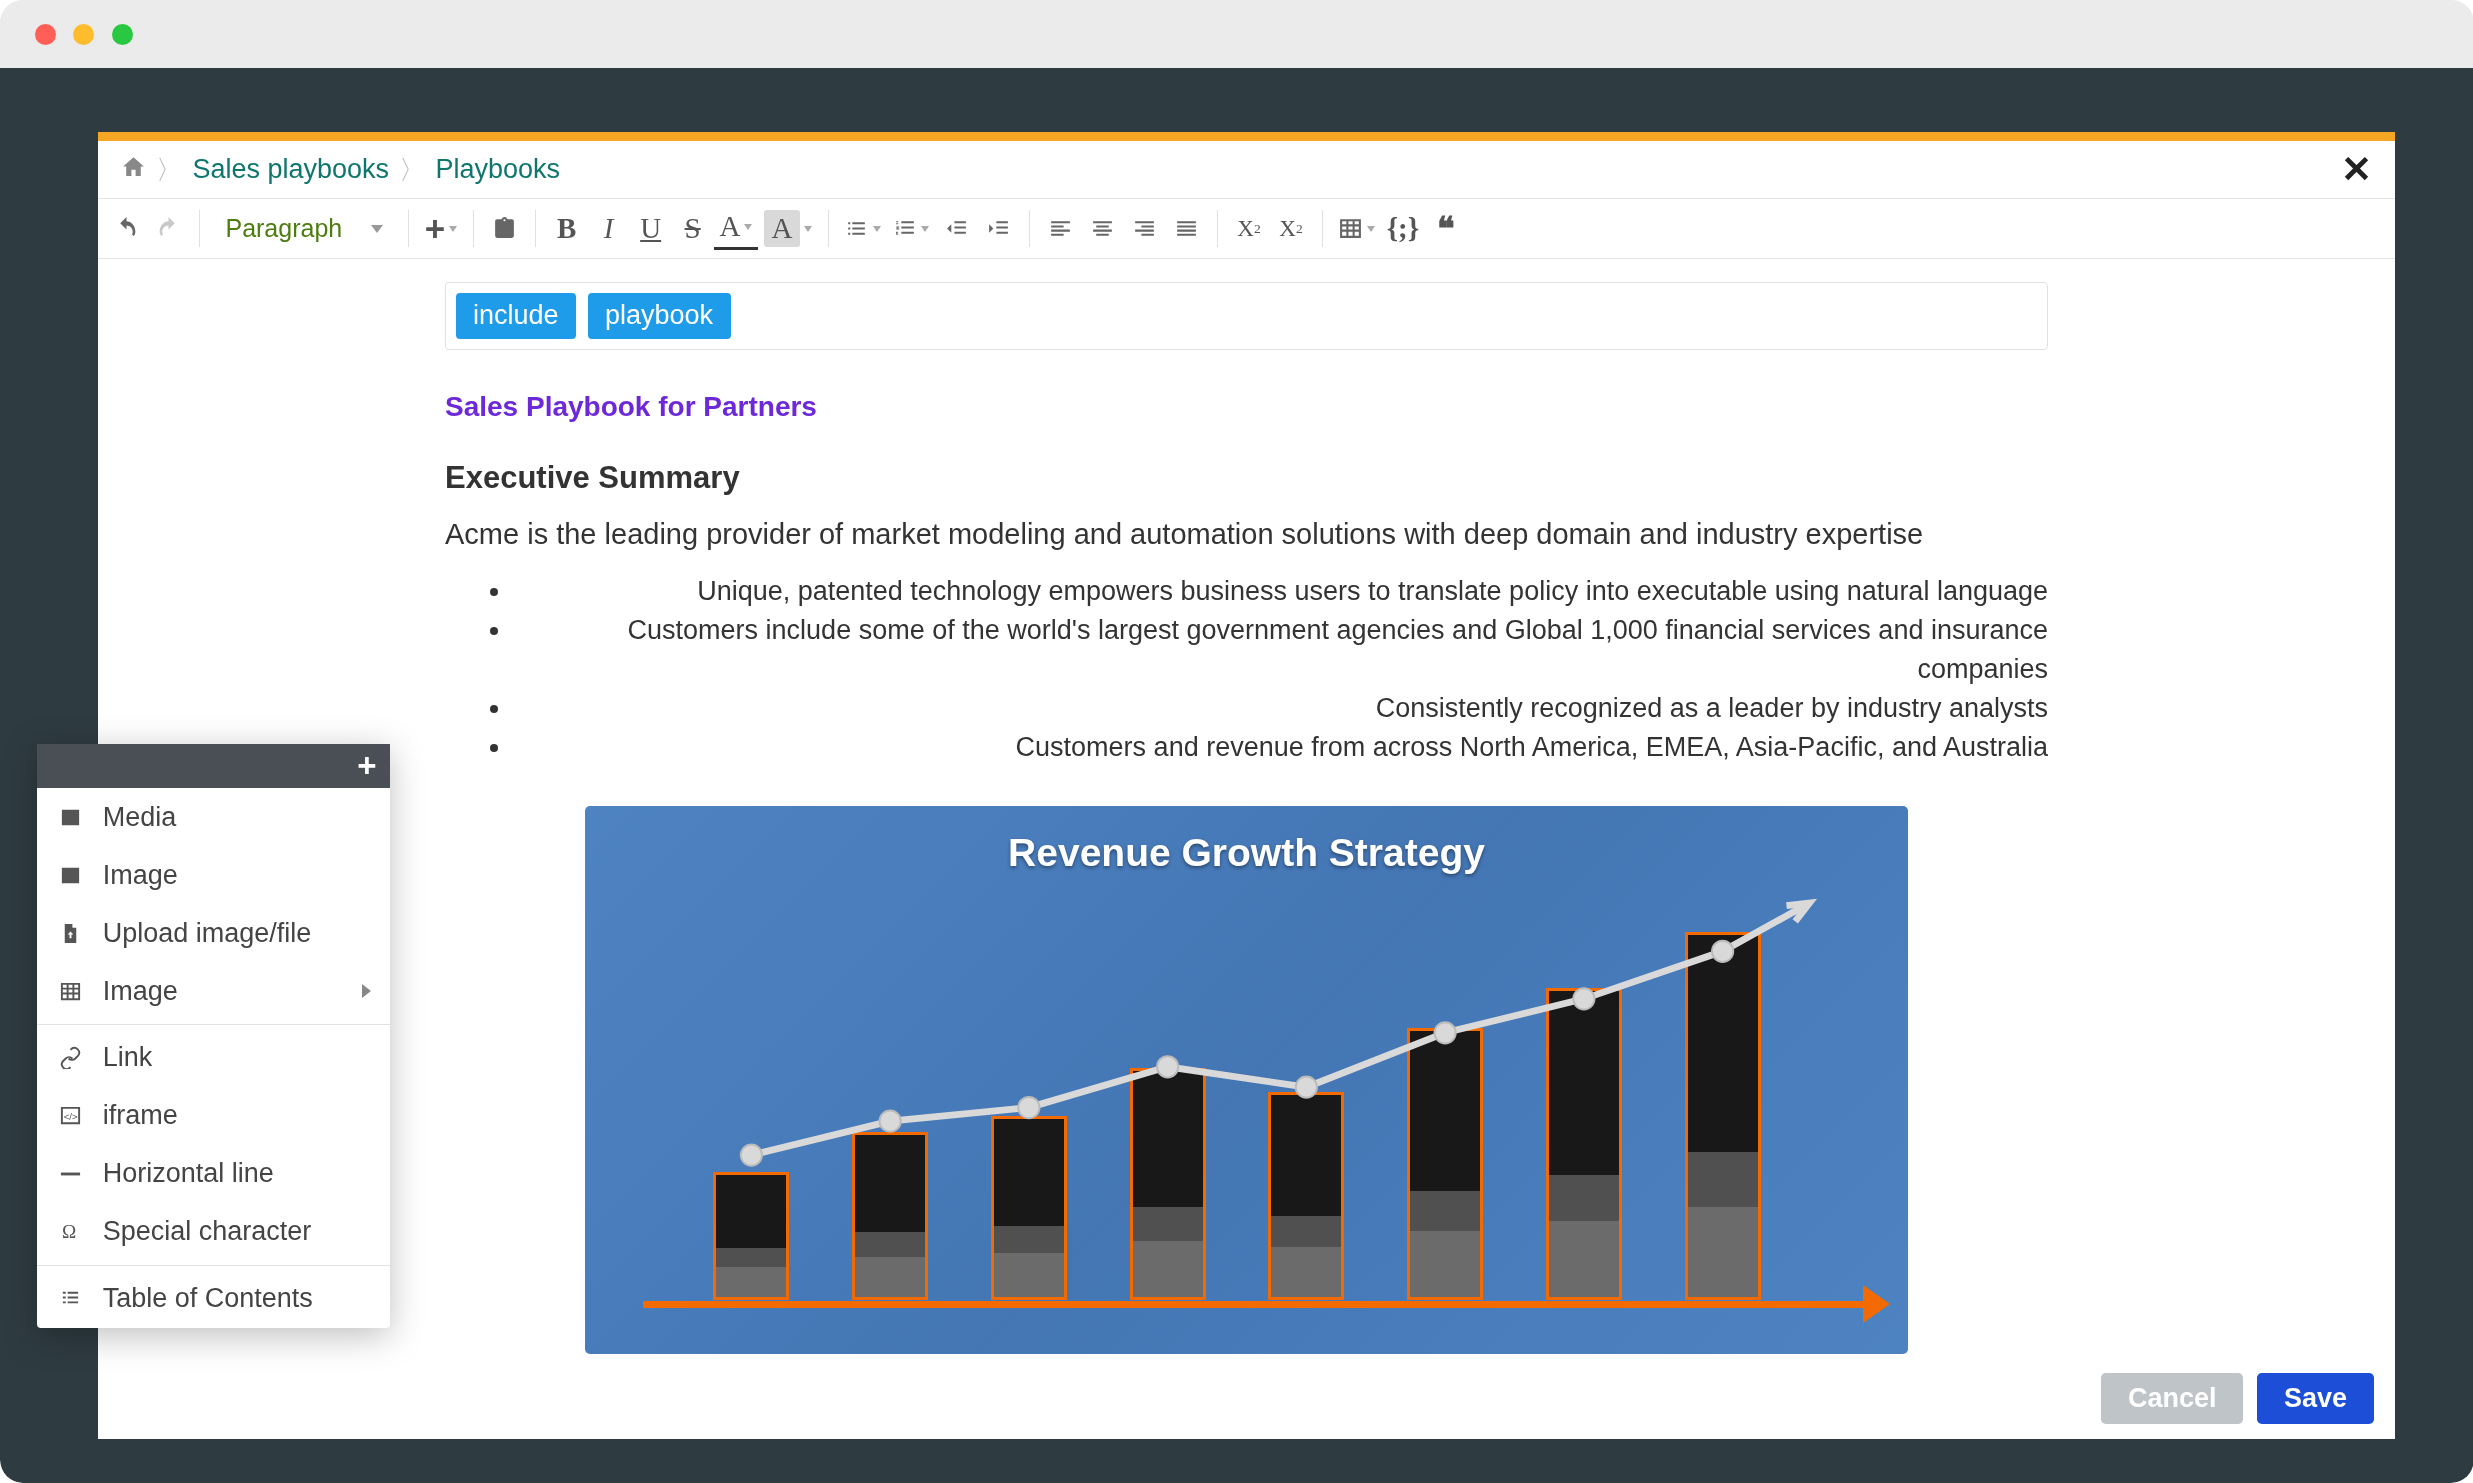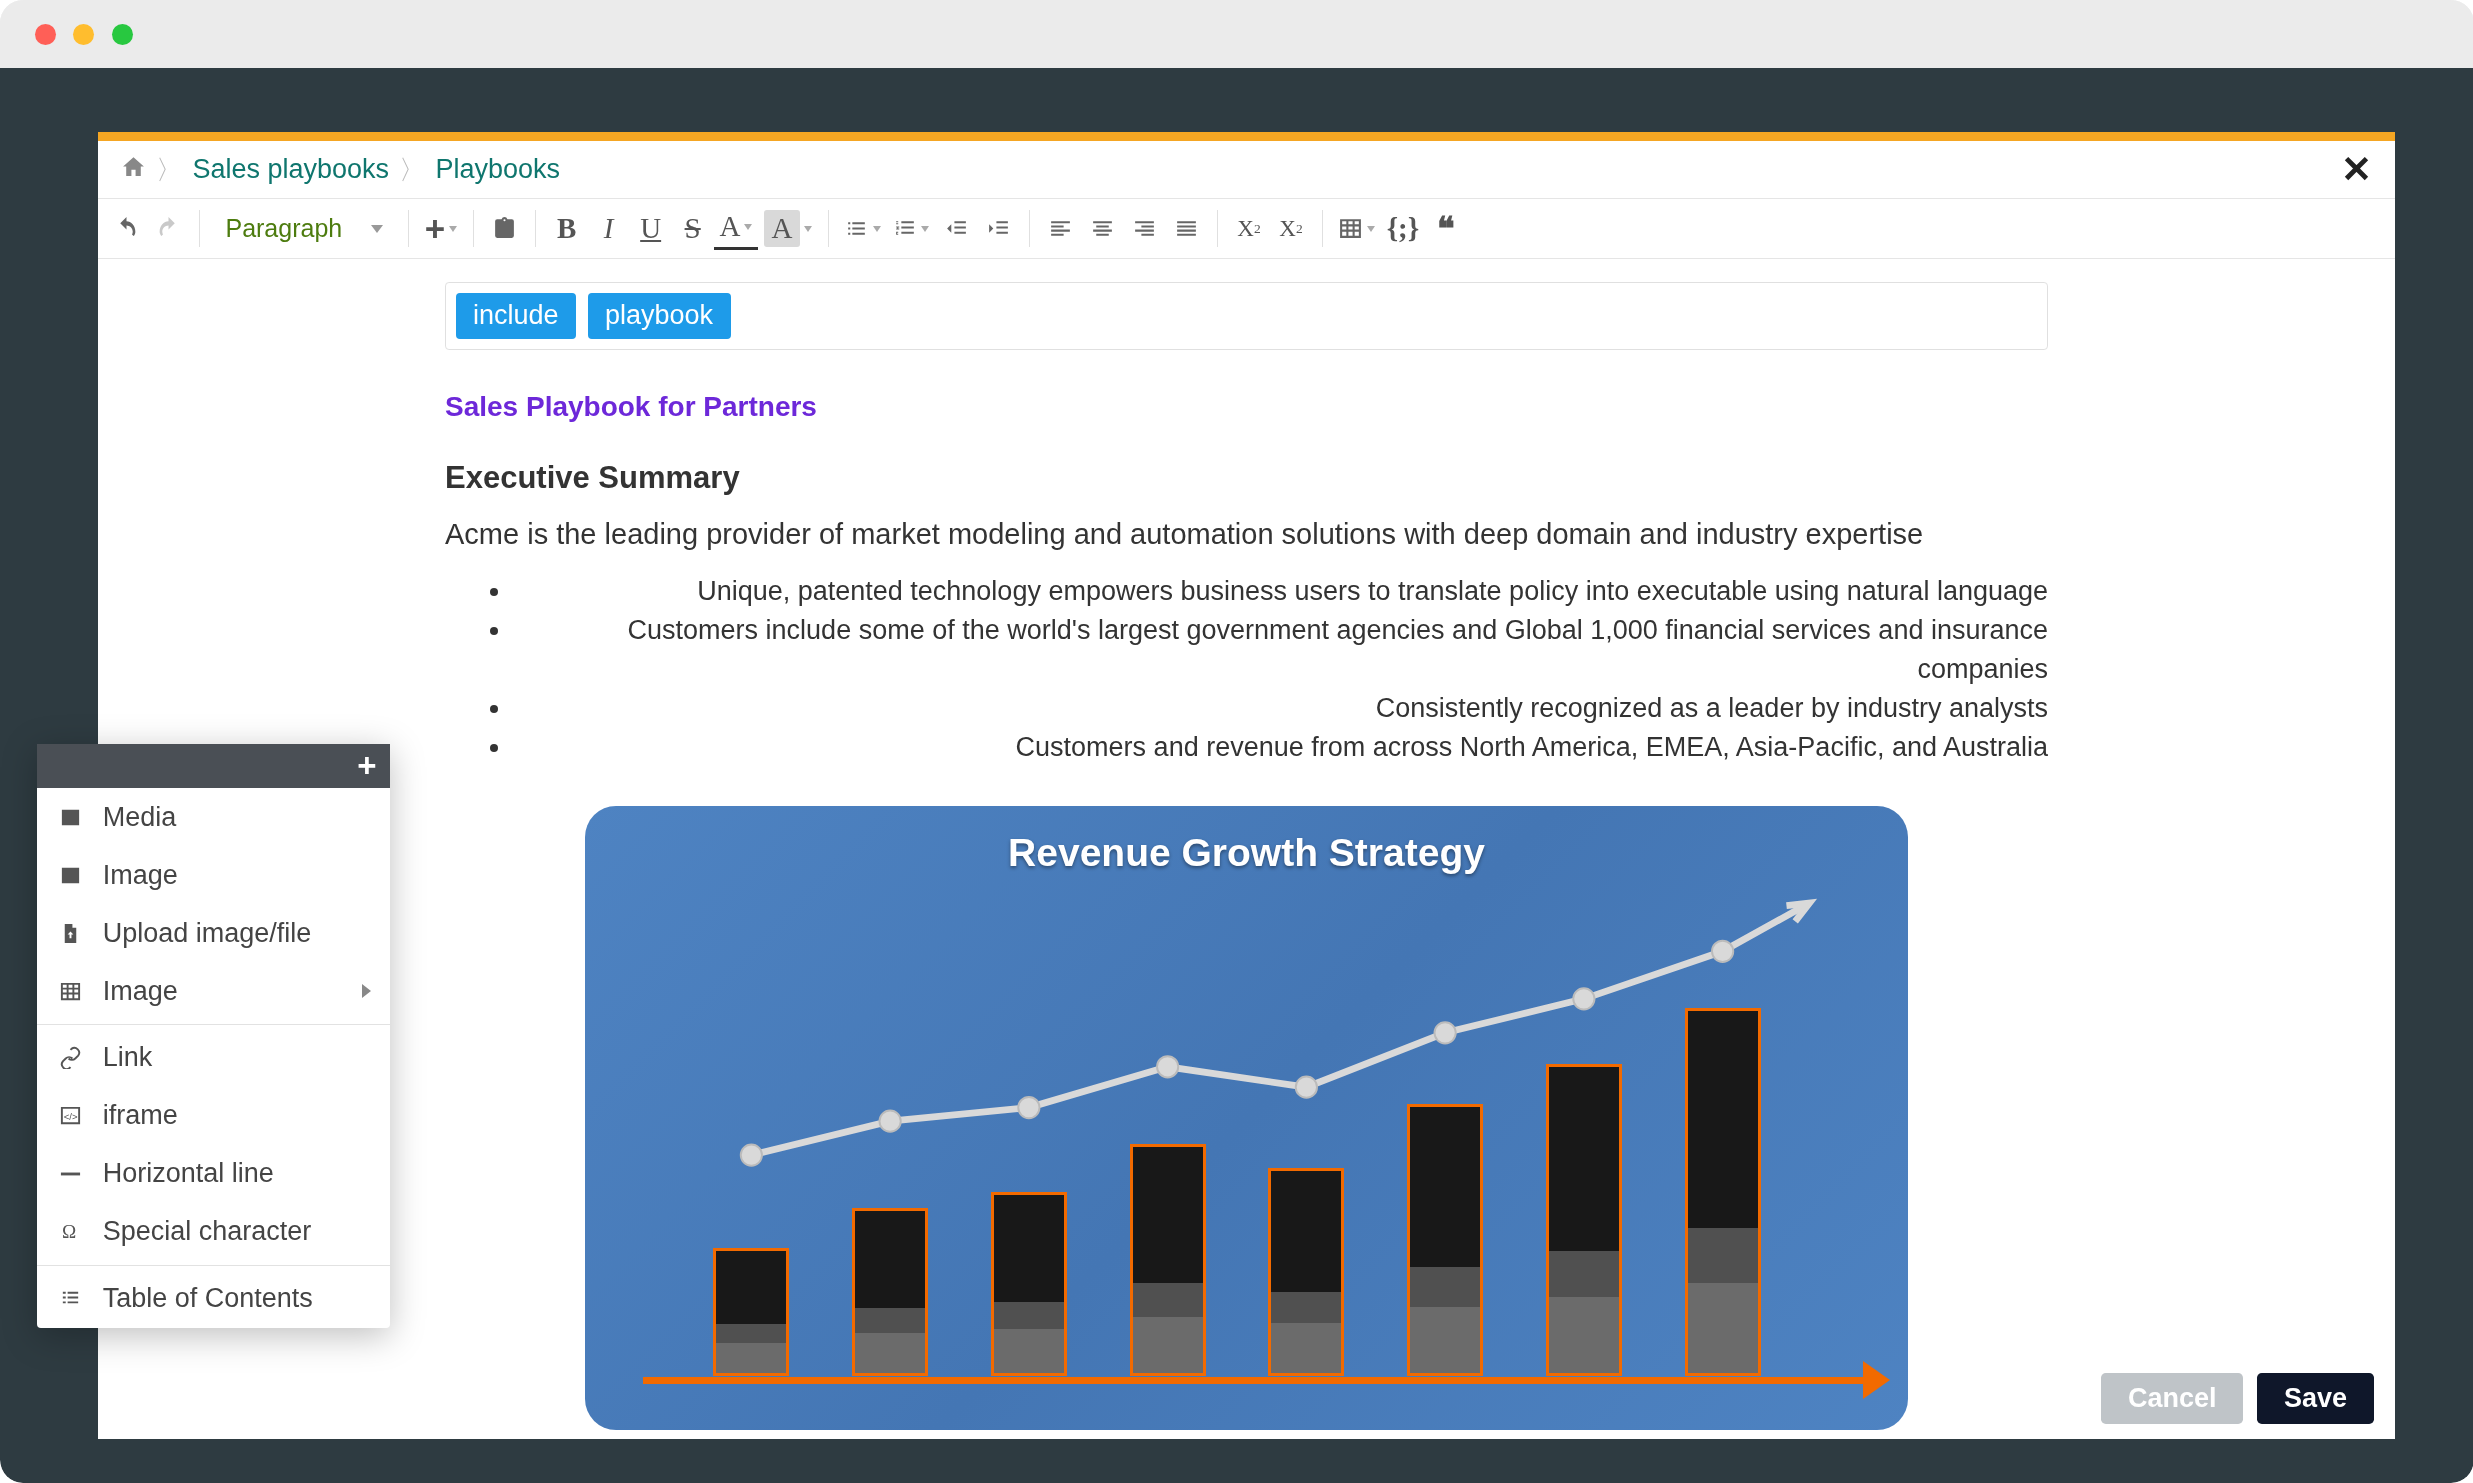--- a/index.html
+++ b/index.html
@@ -85,23 +85,23 @@
 
   h1.title { font-size:28px; font-weight:700; color:#6d28d9; margin-top:41px; }
   h2.h2 { font-size:31px; font-weight:700; color:#333; margin-top:37px; }
   p.lead { font-size:29px; color:#333; margin-top:19.3px; line-height:1.35; }
   ul.bullets { margin-top:17.4px; padding-left: 68px; text-align: right; }
   ul.bullets li { font-size:27px; color:#333; line-height:1.45; }
 
   
   .chart-wrap { margin-top:39px; display:flex; justify-content:center; }
   .chart {
-    width: 1323px; height: 624px;
+    width: 1323px; height: 548px;
     background: linear-gradient(135deg,#4e83c2 0%, #4476b4 50%, #4e83c2 100%);
-    border-radius: 31px;
+    border-radius: 5px;
     position:relative;
     overflow:hidden;
   }
   .chart-title {
     position:absolute; top:25px; left:0; right:0;
     text-align:center; color:#fff; font-size:39px; font-weight:700;
     text-shadow: 0 1.9px 3.9px rgba(0,0,0,.4);
   }
   .axis {
     position:absolute; left:58px; right:39px; bottom:46px; height:7.7px;
@@ -146,21 +146,21 @@
 
   
   .footer {
     position:absolute; bottom:15.4px; right:21px;
     display:flex; gap:13.5px;
   }
   .btn {
     padding: 9.7px 27px; border-radius:4.8px; font-size:27px; font-weight:600; cursor:pointer; border:none;
   }
   .btn-cancel { background:#bfc4c8; color:#fff; }
-  .btn-save { background:#0f172a; color:#fff; }
+  .btn-save { background:#1d4ed8; color:#fff; }
 </style>
 </head>
 <body>
 
 <div class="outer">
   <div class="titlebar">
     <div class="tl-dot tl-red"></div>
     <div class="tl-dot tl-yel"></div>
     <div class="tl-dot tl-grn"></div>
   </div>

